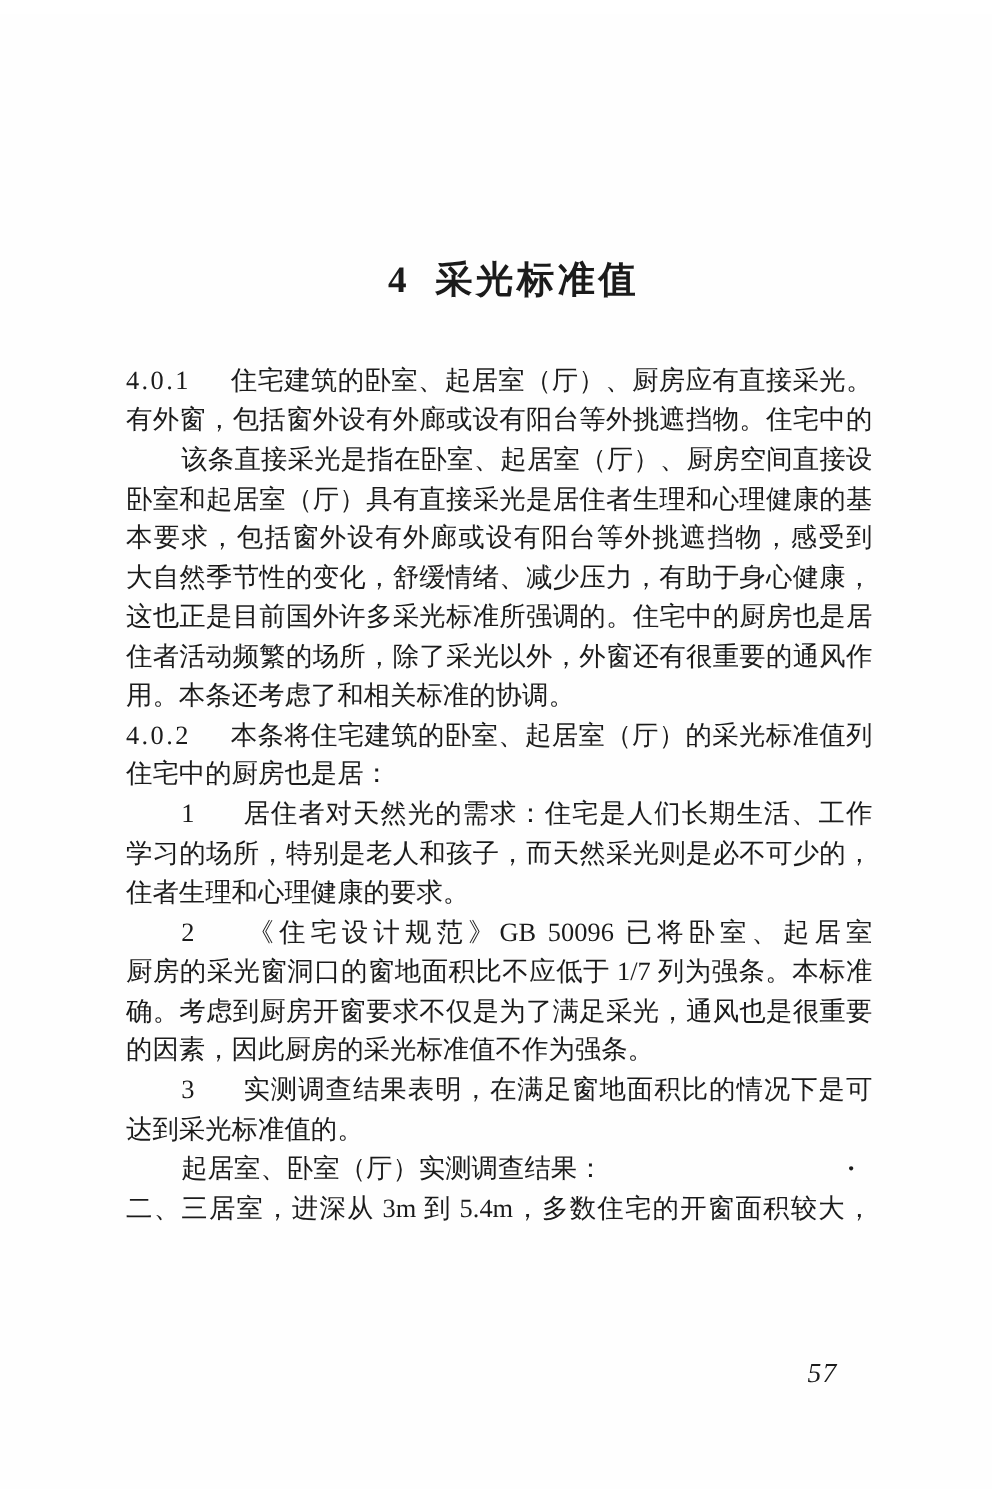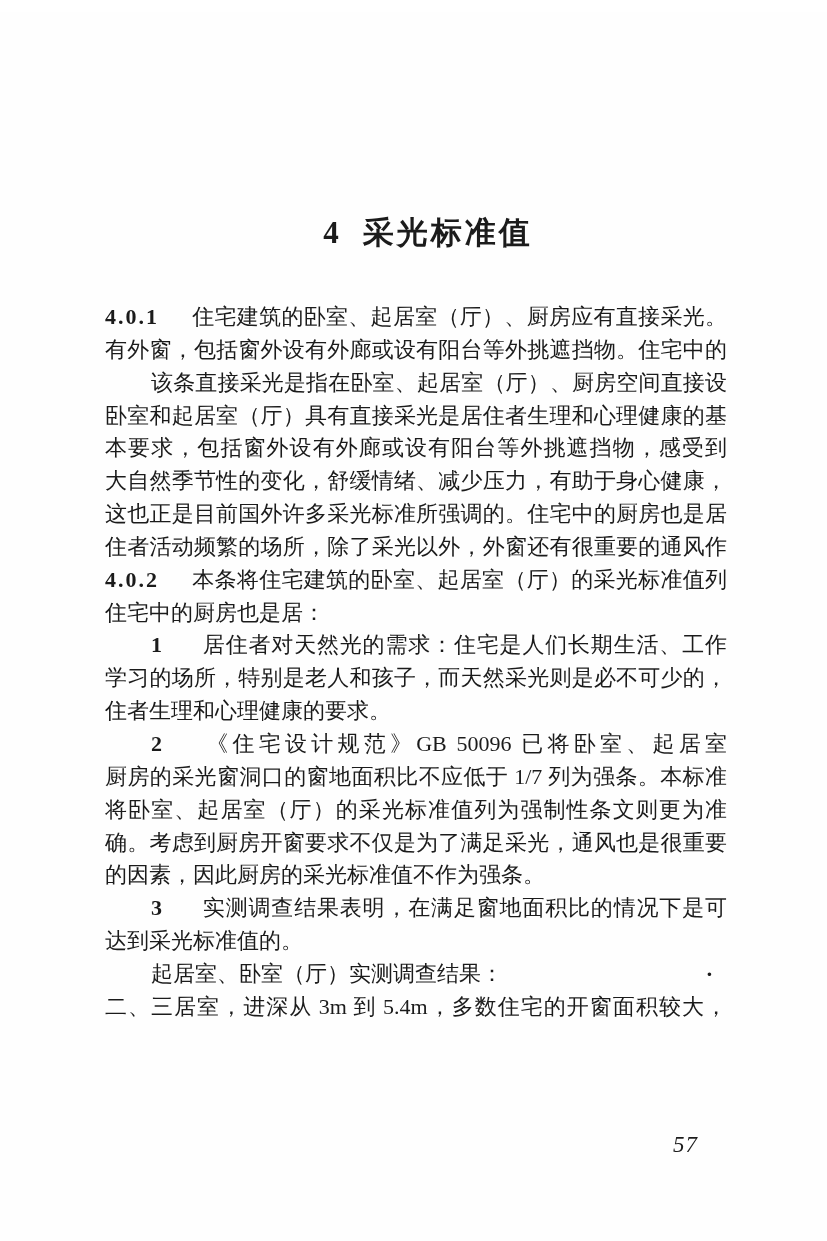--- a/index.html
+++ b/index.html
@@ -38,21 +38,21 @@
     position: relative;
     white-space: nowrap;
   }
   .line.justify {
     white-space: normal;
     text-align: justify;
     text-align-last: justify;
   }
   .line.indent { padding-left: 46px; }
   .prefix {
-    font-weight: bold;
+    font-weight: normal;
     letter-spacing: 2px;
     margin-right: 33px;
   }
   .prefix.item { letter-spacing: 0; margin-right: 40px; }
   .prefix:empty { display: none; }
   .bullet {
     position: absolute; right: 14px; top: 0;
     font-weight: bold;
   }
   .page-number {
@@ -73,28 +73,28 @@
 
   <div class="body-text">
     <div class="line justify"><span class="prefix">4.0.1</span><span>住宅建筑的卧室、起居室（厅）、厨房应有直接采光。</span></div>
     <div class="line justify"><span>有外窗，包括窗外设有外廊或设有阳台等外挑遮挡物。住宅中的</span></div>
     <div class="line indent justify"><span>该条直接采光是指在卧室、起居室（厅）、厨房空间直接设</span></div>
     <div class="line justify"><span>卧室和起居室（厅）具有直接采光是居住者生理和心理健康的基</span></div>
     <div class="line justify"><span>本要求，包括窗外设有外廊或设有阳台等外挑遮挡物，感受到</span></div>
     <div class="line justify"><span>大自然季节性的变化，舒缓情绪、减少压力，有助于身心健康，</span></div>
     <div class="line justify"><span>这也正是目前国外许多采光标准所强调的。住宅中的厨房也是居</span></div>
     <div class="line justify"><span>住者活动频繁的场所，除了采光以外，外窗还有很重要的通风作</span></div>
+    <div class="line"><span>用。本条还考虑了和相关标准的协调。</span></div>
     <div class="line justify"><span class="prefix">4.0.2</span><span>本条将住宅建筑的卧室、起居室（厅）的采光标准值列</span></div>
     <div class="line"><span>住宅中的厨房也是居：</span></div>
     <div class="line indent justify"><span class="prefix item">1</span><span>居住者对天然光的需求：住宅是人们长期生活、工作与</span></div>
     <div class="line justify"><span>学习的场所，特别是老人和孩子，而天然采光则是必不可少的，</span></div>
     <div class="line"><span>住者生理和心理健康的要求。</span></div>
     <div class="line indent justify"><span class="prefix item">2</span><span>《住宅设计规范》GB 50096 已将卧室、起居室（厅）、</span></div>
     <div class="line justify"><span>厨房的采光窗洞口的窗地面积比不应低于 1/7 列为强条。本标准</span></div>
-    <div class="line justify"><span>将卧室、起居室（厅）的采光标准值列为强制性条文则更为准</span></div>
     <div class="line justify"><span>确。考虑到厨房开窗要求不仅是为了满足采光，通风也是很重要</span></div>
     <div class="line"><span>的因素，因此厨房的采光标准值不作为强条。</span></div>
     <div class="line indent justify"><span class="prefix item">3</span><span>实测调查结果表明，在满足窗地面积比的情况下是可以</span></div>
     <div class="line"><span>达到采光标准值的。</span></div>
     <div class="line indent"><span>起居室、卧室（厅）实测调查结果：</span><span class="bullet">·</span></div>
     <div class="line justify"><span>二、三居室，进深从 3m 到 5.4m，多数住宅的开窗面积较大，</span></div>
   </div>
 
   <div class="page-number">57</div>
 

